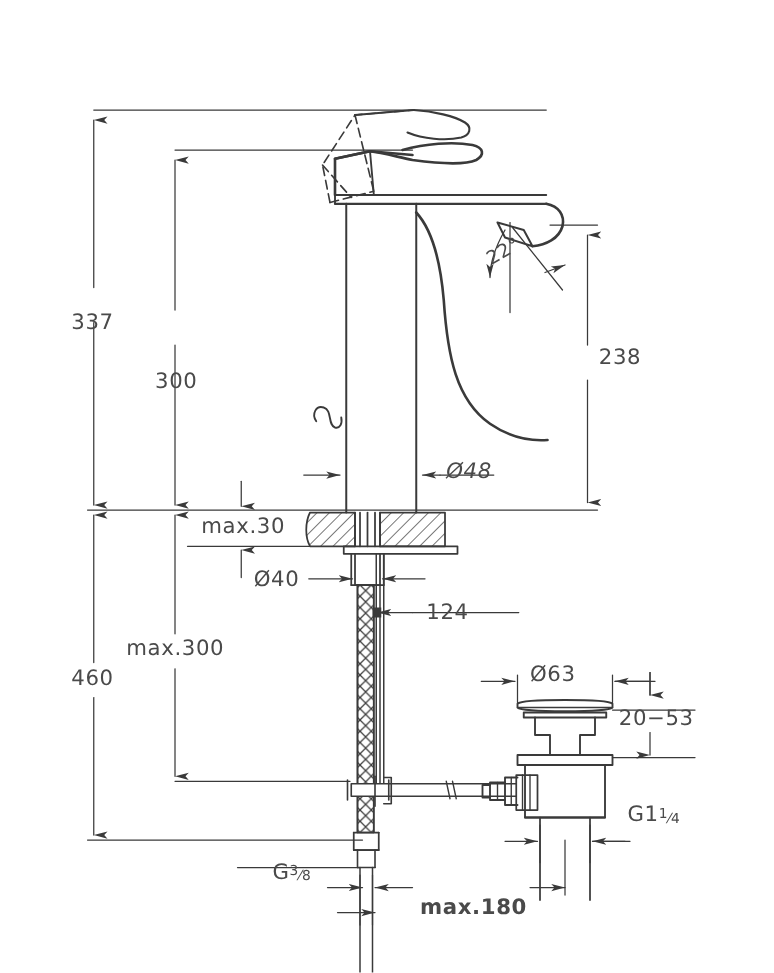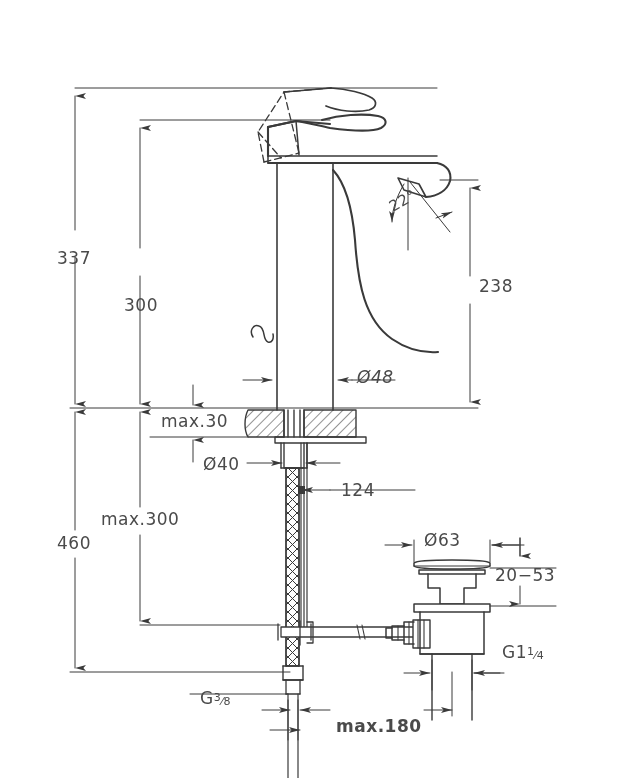--- a/index.html
+++ b/index.html
@@ -251,17 +251,17 @@
   <div class="dimtxt" style="left:57px;top:533px;">460</div>
 
   <div class="dimtxt ang" style="left:386px;top:200px;transform:rotate(-30deg);transform-origin:left top;">22°</div>
 
   <div class="dimtxt" style="left:424px;top:530px;">Ø63</div>
 
   <div class="dimtxt" style="left:495px;top:565px;">20−53</div>
 
   <div class="dimtxt" style="left:502px;top:642px;"><span>G1</span><span class="frac"><sup>1</sup>⁄<sub>4</sub></span></div>
 
-  <div class="dimtxt" style="left:200px;top:688px;"><span>G</span><span class="frac"><sup>3</sup>⁄<sub>8</sub></span></div>
+  <div class="dimtxt" style="left:218px;top:688px;"><span>G</span><span class="frac"><sup>3</sup>⁄<sub>8</sub></span></div>
 
   <div class="dimtxt" style="left:336px;top:716px;font-weight:bold;">max.180</div>
 
 </div>
 
 </body></html>

